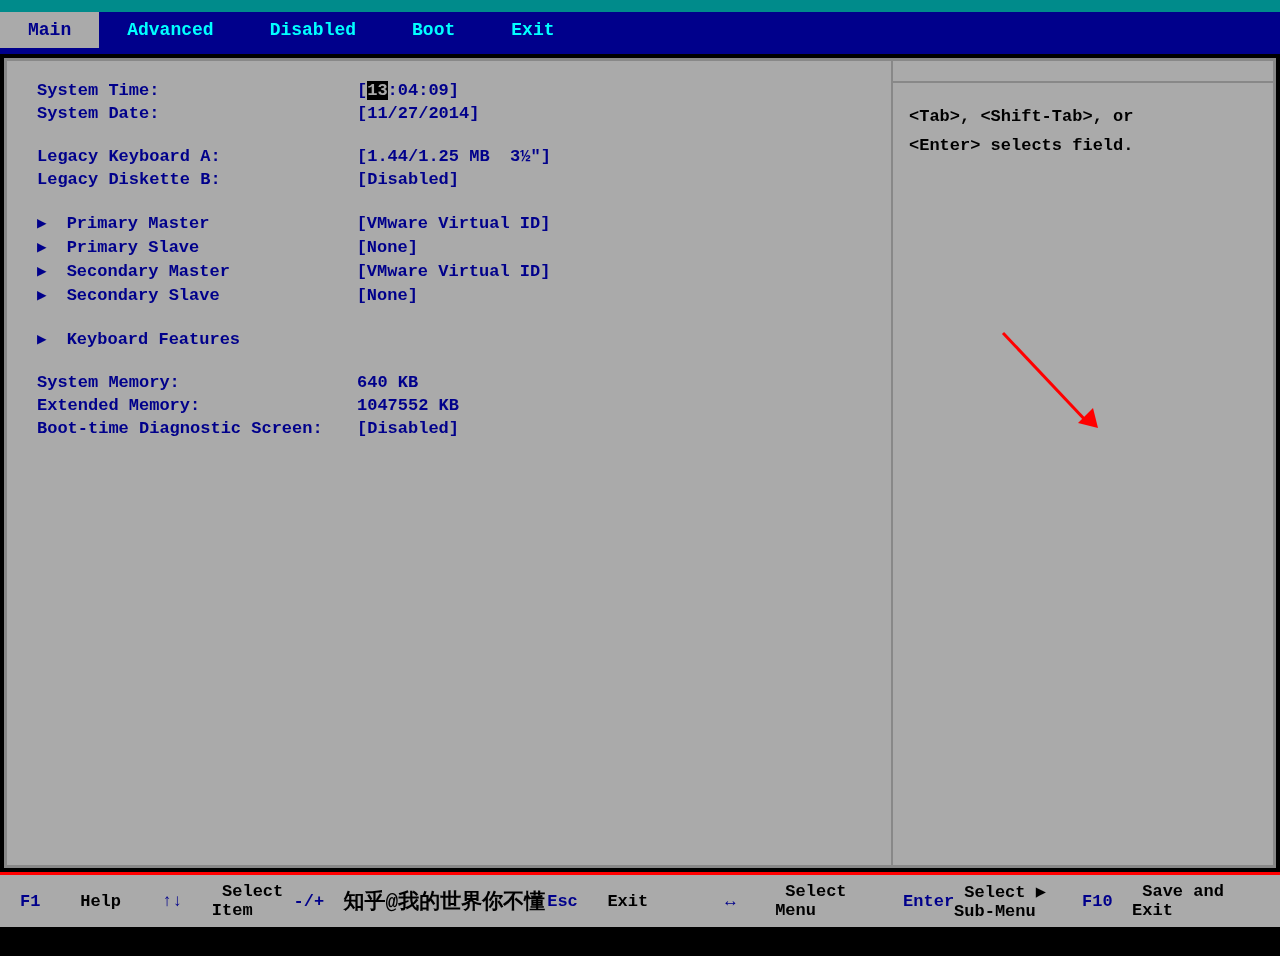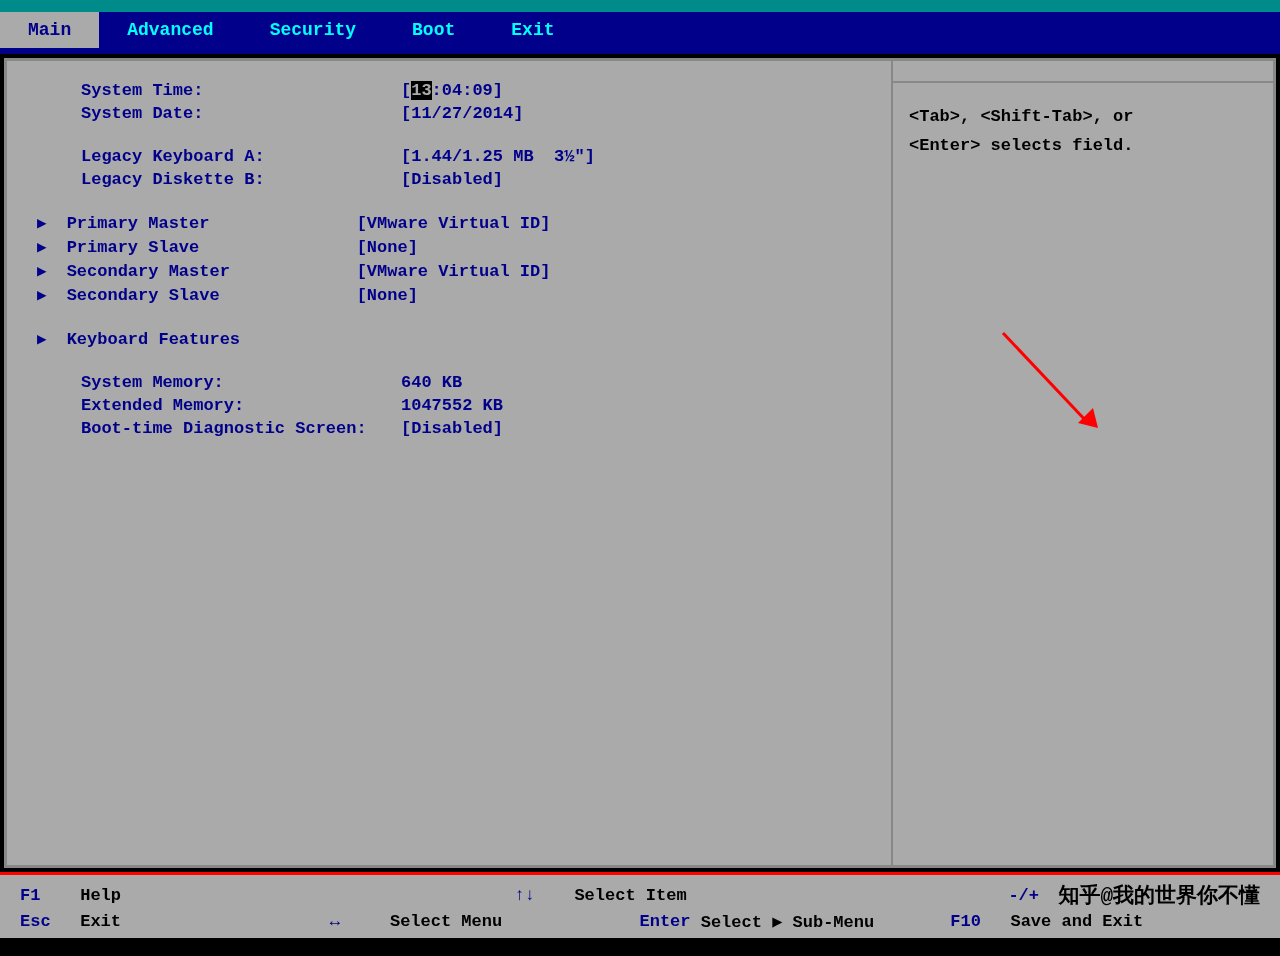--- a/index.html
+++ b/index.html
@@ -100,21 +100,20 @@
     }
 
     
     .field-row {
       display: flex;
       align-items: baseline;
       margin-bottom: 4px;
       font-size: 17px;
       color: #00008b;
       font-weight: bold;
-      margin-left: 44px;
     }
 
     .field-label {
       min-width: 320px;
       color: #00008b;
       font-weight: bold;
     }
 
     .field-value {
       color: #00008b;
@@ -151,21 +150,21 @@
       color: #00008b;
       font-weight: bold;
     }
 
     
     #bottom-bar {
       background: #aaaaaa;
       border-top: 3px solid #ff0000;
       padding: 6px 20px;
       display: flex;
-      flex-direction: column;
+      flex-direction: row;
       gap: 2px;
     }
 
     .status-row {
       display: flex;
       align-items: center;
       gap: 0;
       font-size: 17px;
       font-family: 'Courier New', Courier, monospace;
       font-weight: bold;
@@ -212,21 +211,21 @@
 </head>
 <body>
 
 <div id="title-bar">
   <span></span>
 </div>
 
 <div id="menu-bar">
 <div class="menu-item active">Main</div>
     <div class="menu-item">Advanced</div>
-    <div class="menu-item">Security</div>
+    <div class="menu-item">Disabled</div>
     <div class="menu-item">Boot</div>
     <div class="menu-item">Exit</div>
   </div>
 
 <div id="content-wrapper">
   <div id="panels">
 
     <div id="left-panel">
     <div class="field-row">
     <span class="field-label">System Time:</span>

